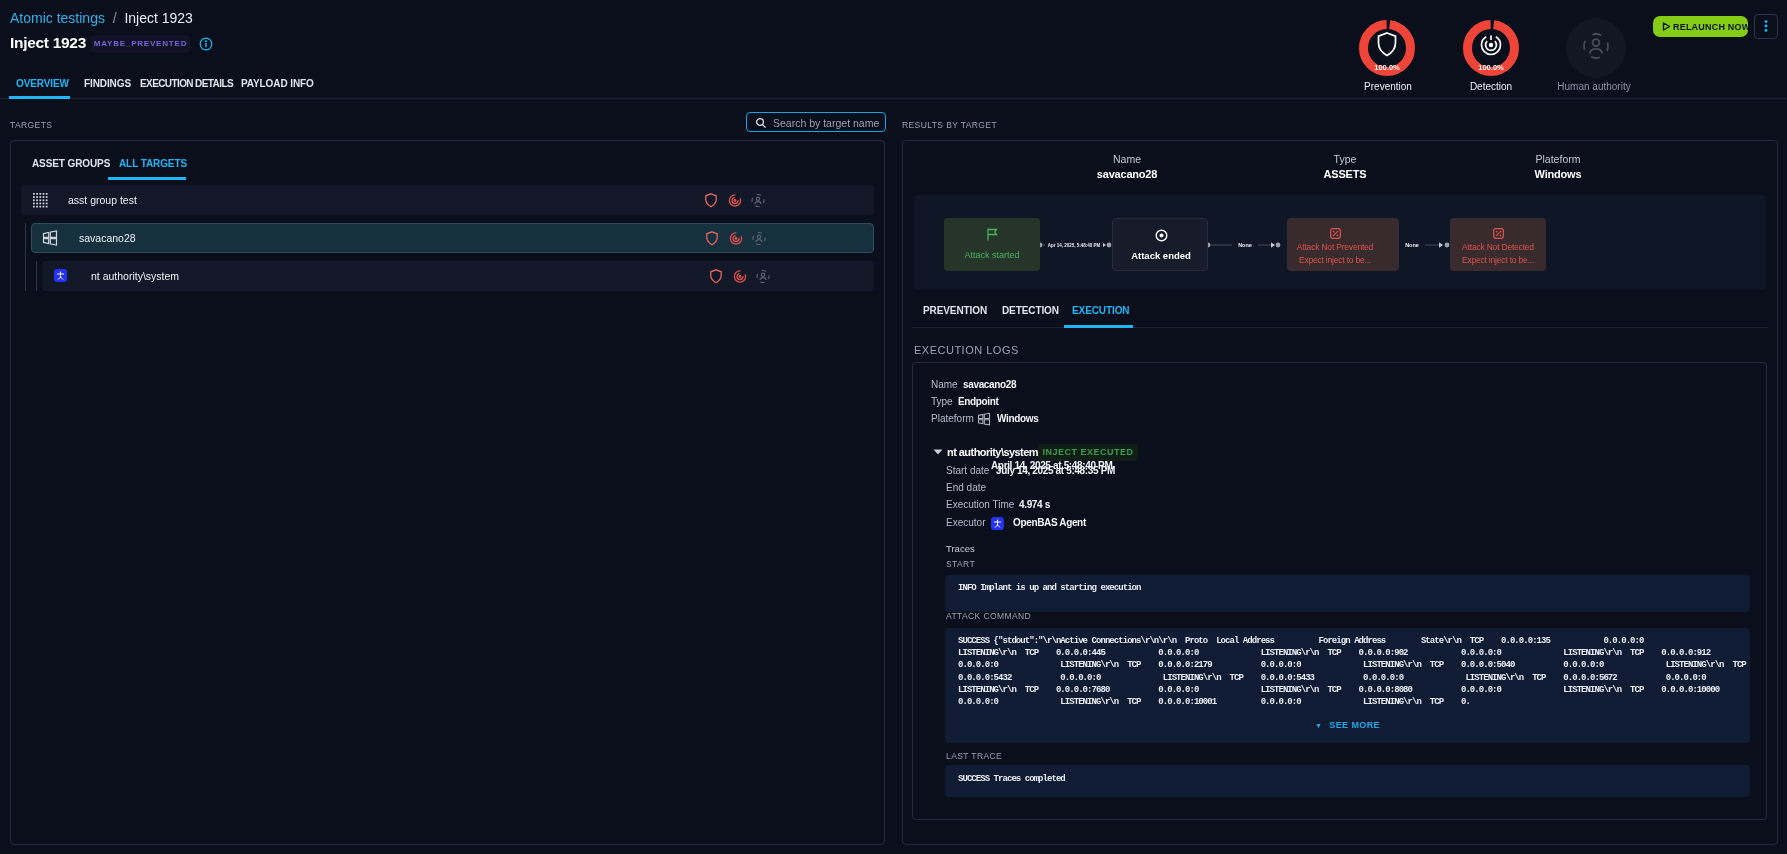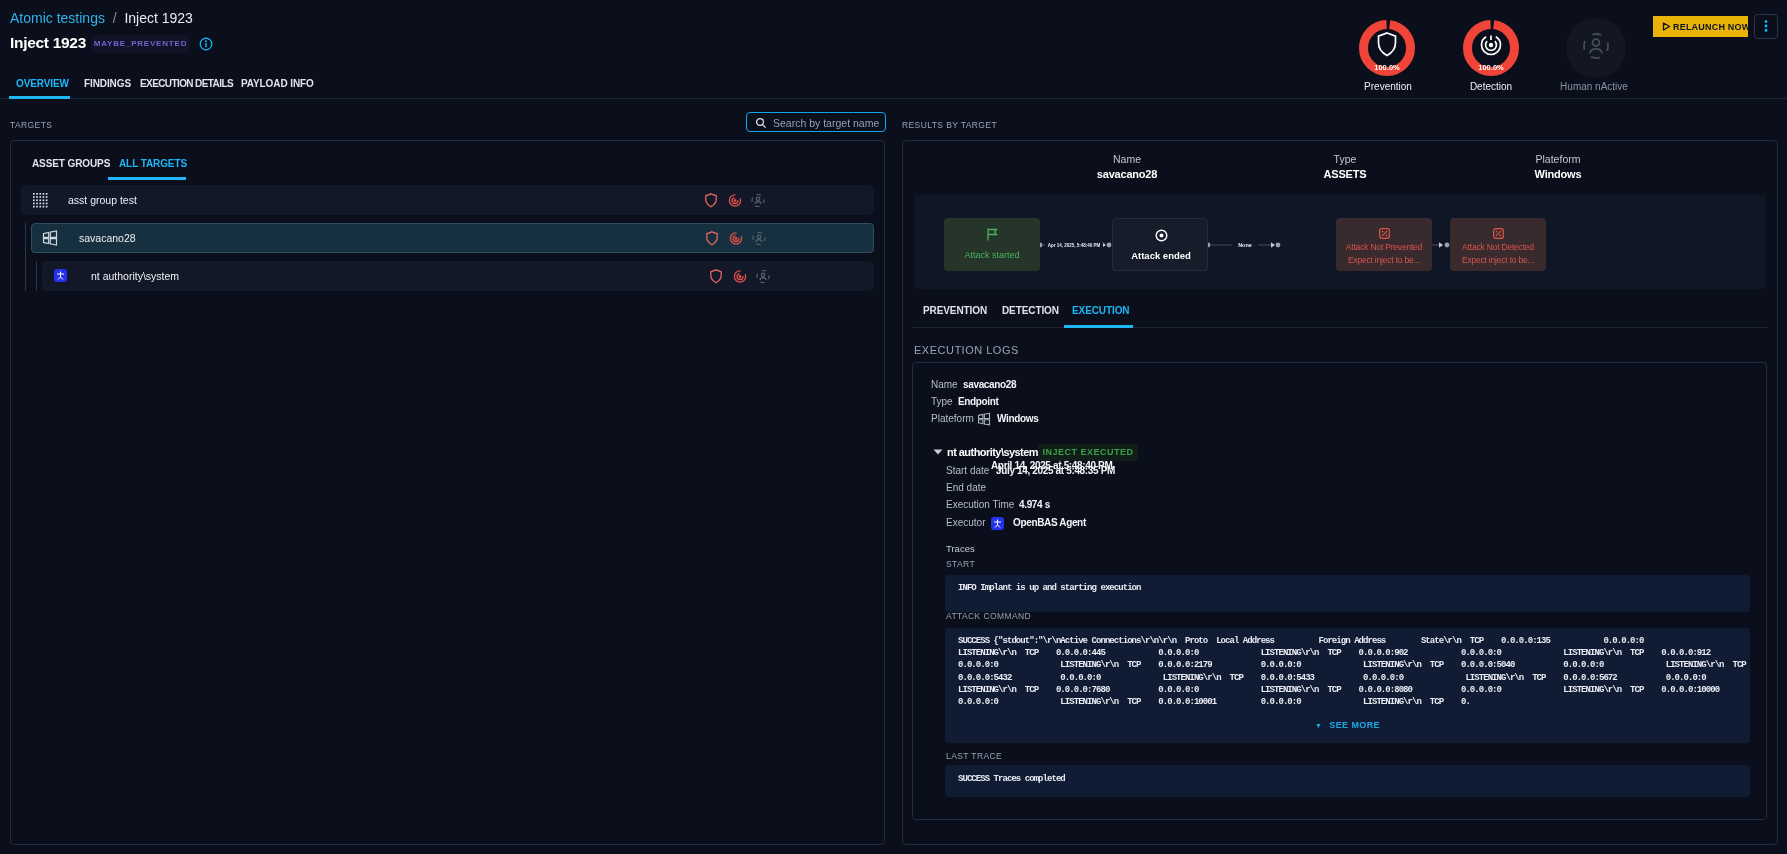--- a/index.html
+++ b/index.html
@@ -51,23 +51,23 @@
 </svg>
 <div class="abs" style="left:1441px; top:81px; width:100px; text-align:center; font-size:10px; color:#eceef2;">Detection</div>
 <svg class="abs" style="left:1564px; top:16px;" width="64" height="64" viewBox="0 0 64 64">
   <circle cx="32" cy="32" r="30" fill="#131722"></circle>
   <g stroke="#454b59" fill="none" stroke-width="1.8">
     <circle cx="32" cy="30" r="12" stroke-dasharray="9 9.85" stroke-dashoffset="4"></circle>
     <circle cx="32" cy="26.6" r="3.4"></circle>
     <path d="M26 37.5 C26 34.4 28.4 32.8 32 32.8 C35.6 32.8 38 34.4 38 37.5"></path>
   </g>
 </svg>
-<div class="abs" style="left:1544px; top:81px; width:100px; text-align:center; font-size:10px; color:#8a92a2; white-space:nowrap;">Human nActive</div>
-
-<div class="abs" style="left:1653px; top:16px; width:95px; height:21px; background:#eab308; border-radius:0;">
+<div class="abs" style="left:1544px; top:81px; width:100px; text-align:center; font-size:10px; color:#8a92a2; white-space:nowrap;">Human authority</div>
+
+<div class="abs" style="left:1653px; top:16px; width:95px; height:21px; background:#84cc16; border-radius:7px;">
   <svg class="abs" style="left:9px; top:6px;" width="9" height="9" viewBox="0 0 9 9">
     <path d="M1.5 1 L7.5 4.5 L1.5 8 Z" fill="none" stroke="#0a1524" stroke-width="1.3" stroke-linejoin="round"></path>
   </svg>
   <div class="abs" style="left:20px; top:6px; font-size:9px; font-weight:bold; letter-spacing:0.2px; color:#0a1524; white-space:nowrap;">RELAUNCH NOW</div>
 </div>
 <div class="abs" style="left:1754px; top:14px; width:24px; height:25px; border:1px solid #2c3447; border-radius:4px;">
   <svg class="abs" style="left:8px; top:4px;" width="6" height="14" viewBox="0 0 6 14">
     <circle cx="3" cy="2.6" r="1.4" fill="#12bdfc"></circle>
     <circle cx="3" cy="7" r="1.4" fill="#12bdfc"></circle>
     <circle cx="3" cy="11.4" r="1.4" fill="#12bdfc"></circle>
@@ -238,21 +238,21 @@
   </svg>
   <div class="abs" style="left:0; top:32px; width:96px; text-align:center; font-size:9px; color:#4cb05c;">Attack started</div>
 </div>
 <div class="abs" style="left:1112px; top:218px; width:96px; height:53px; background:#171c2a; border:1px solid #262c3c; border-radius:4px;">
   <svg class="abs" style="left:42px; top:10px;" width="13" height="13" viewBox="0 0 13 13">
     <circle cx="6.5" cy="6.5" r="5.3" fill="none" stroke="#ffffff" stroke-width="1.4"></circle>
     <circle cx="6.5" cy="6.5" r="2" fill="#ffffff"></circle>
   </svg>
   <div class="abs" style="left:0; top:31px; width:96px; text-align:center; font-size:9.5px; font-weight:bold; color:#ffffff;">Attack ended</div>
 </div>
-<div class="abs" style="left:1336px; top:218px; width:96px; height:53px; background:#392a2d; border-radius:4px;padding-left:8px;">
+<div class="abs" style="left:1287px; top:218px; width:112px; height:53px; background:#392a2d; border-radius:4px;padding-left:8px;">
   <svg class="abs" style="left:43px; top:10px;" width="11" height="11" viewBox="0 0 11 11">
     <rect x="0.7" y="0.7" width="9.6" height="9.6" rx="2" fill="none" stroke="#e0554e" stroke-width="1.2"></rect>
     <line x1="2.8" y1="8.2" x2="8.2" y2="2.8" stroke="#e0554e" stroke-width="1.1"></line>
     <circle cx="3.6" cy="3.6" r="0.9" fill="#e0554e"></circle>
     <circle cx="7.4" cy="7.4" r="0.9" fill="#e0554e"></circle>
   </svg>
   <div class="abs" style="left:0; top:24px; width:96px; text-align:center; font-size:8.5px; letter-spacing:-0.2px; color:#d8544d;">Attack Not Prevented</div>
   <div class="abs" style="left:0; top:37px; width:96px; text-align:center; font-size:8.5px; letter-spacing:-0.2px; color:#d8544d;">Expect inject to be...</div>
 </div>
 <div class="abs" style="left:1450px; top:218px; width:96px; height:53px; background:#392a2d; border-radius:4px;">

